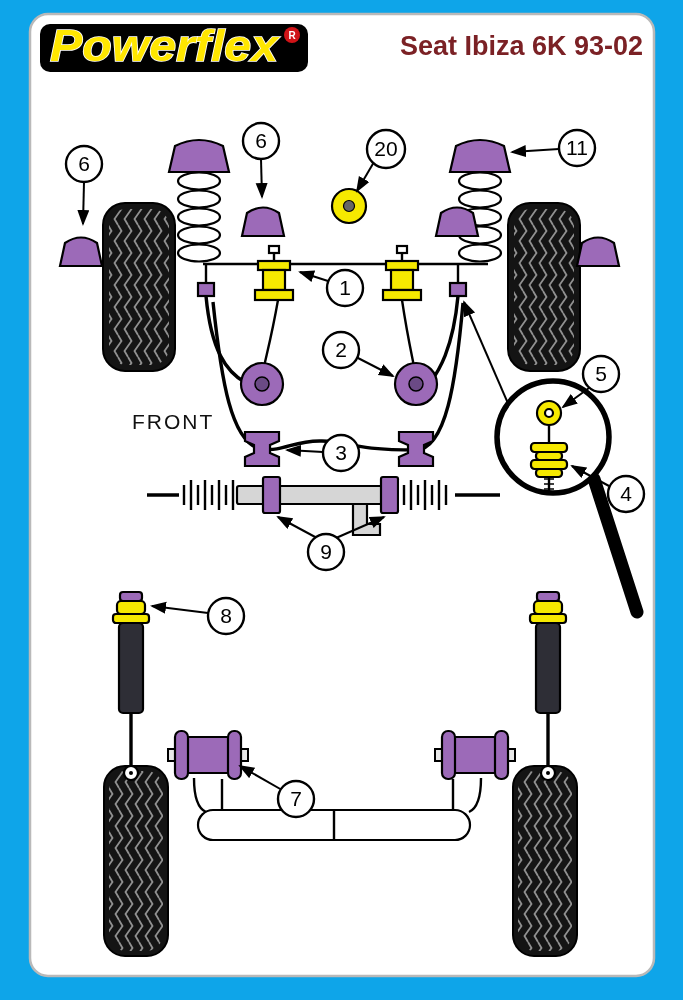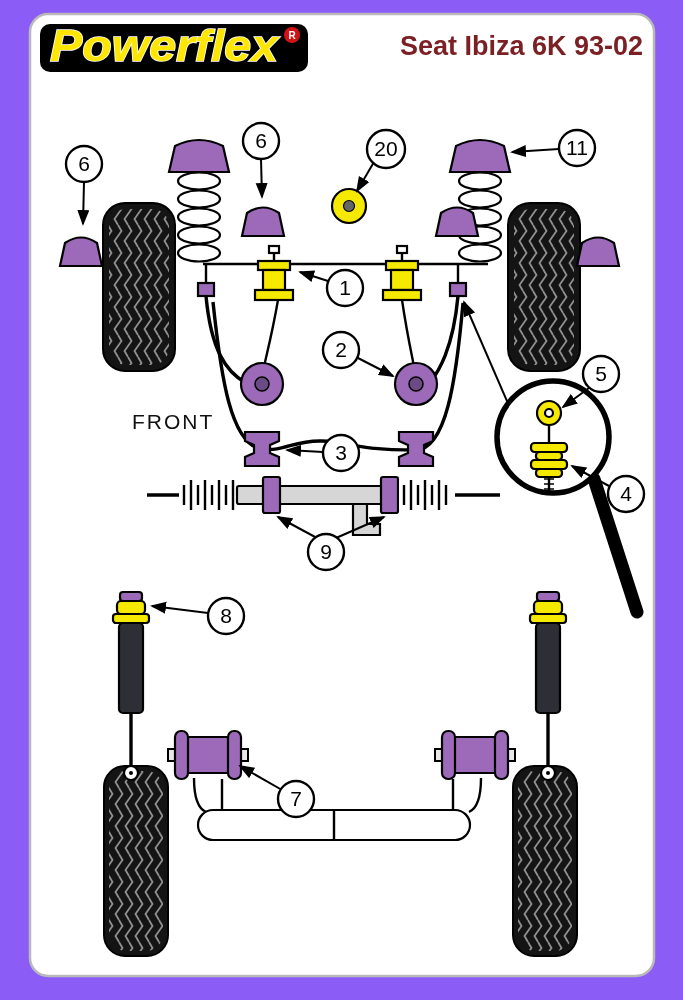--- a/index.html
+++ b/index.html
@@ -1,21 +1,21 @@
 <!DOCTYPE html>
 <html style="--purple: #9c6ab8; --yellow: #f6e900; --title_red: #7b2125; --logo_bg: #000000; --logo_text: #ffe600; --reg_red: #d01317; --tire_black: #141414; --border_gray: #b9b9b9;"><head>
 <meta charset="utf-8">
 <style>
   :root{
     --purple:#9c6ab8; --yellow:#f6e900; --title_red:#7b2125;
     --logo_bg:#000000; --logo_text:#ffe600; --reg_red:#d01317;
     --tire_black:#141414; --border_gray:#b9b9b9;
   }
   html,body{margin:0;padding:0;background:#fff;}
-  .page{width:683px;height:1000px;position:relative;background:#8b5cf6;overflow:hidden;
+  .page{width:683px;height:1000px;position:relative;background:#0ea5e9;overflow:hidden;
         font-family:"Liberation Sans",sans-serif;}
   svg{position:absolute;left:0;top:0;}
 
   .pp{fill:var(--purple);stroke:#000;stroke-width:2.2;}
   .yp{fill:var(--yellow);stroke:#000;stroke-width:2.2;}
   .wh{fill:#fff;stroke:#000;stroke-width:2.2;}
   .gray{fill:#d6d6d6;stroke:#000;stroke-width:2.2;}
   .ln{fill:none;stroke:#000;stroke-width:2.4;}
   .ln3{fill:none;stroke:#000;stroke-width:3.4;}
   .tire{fill:var(--tire_black);stroke:#000;stroke-width:2;}

